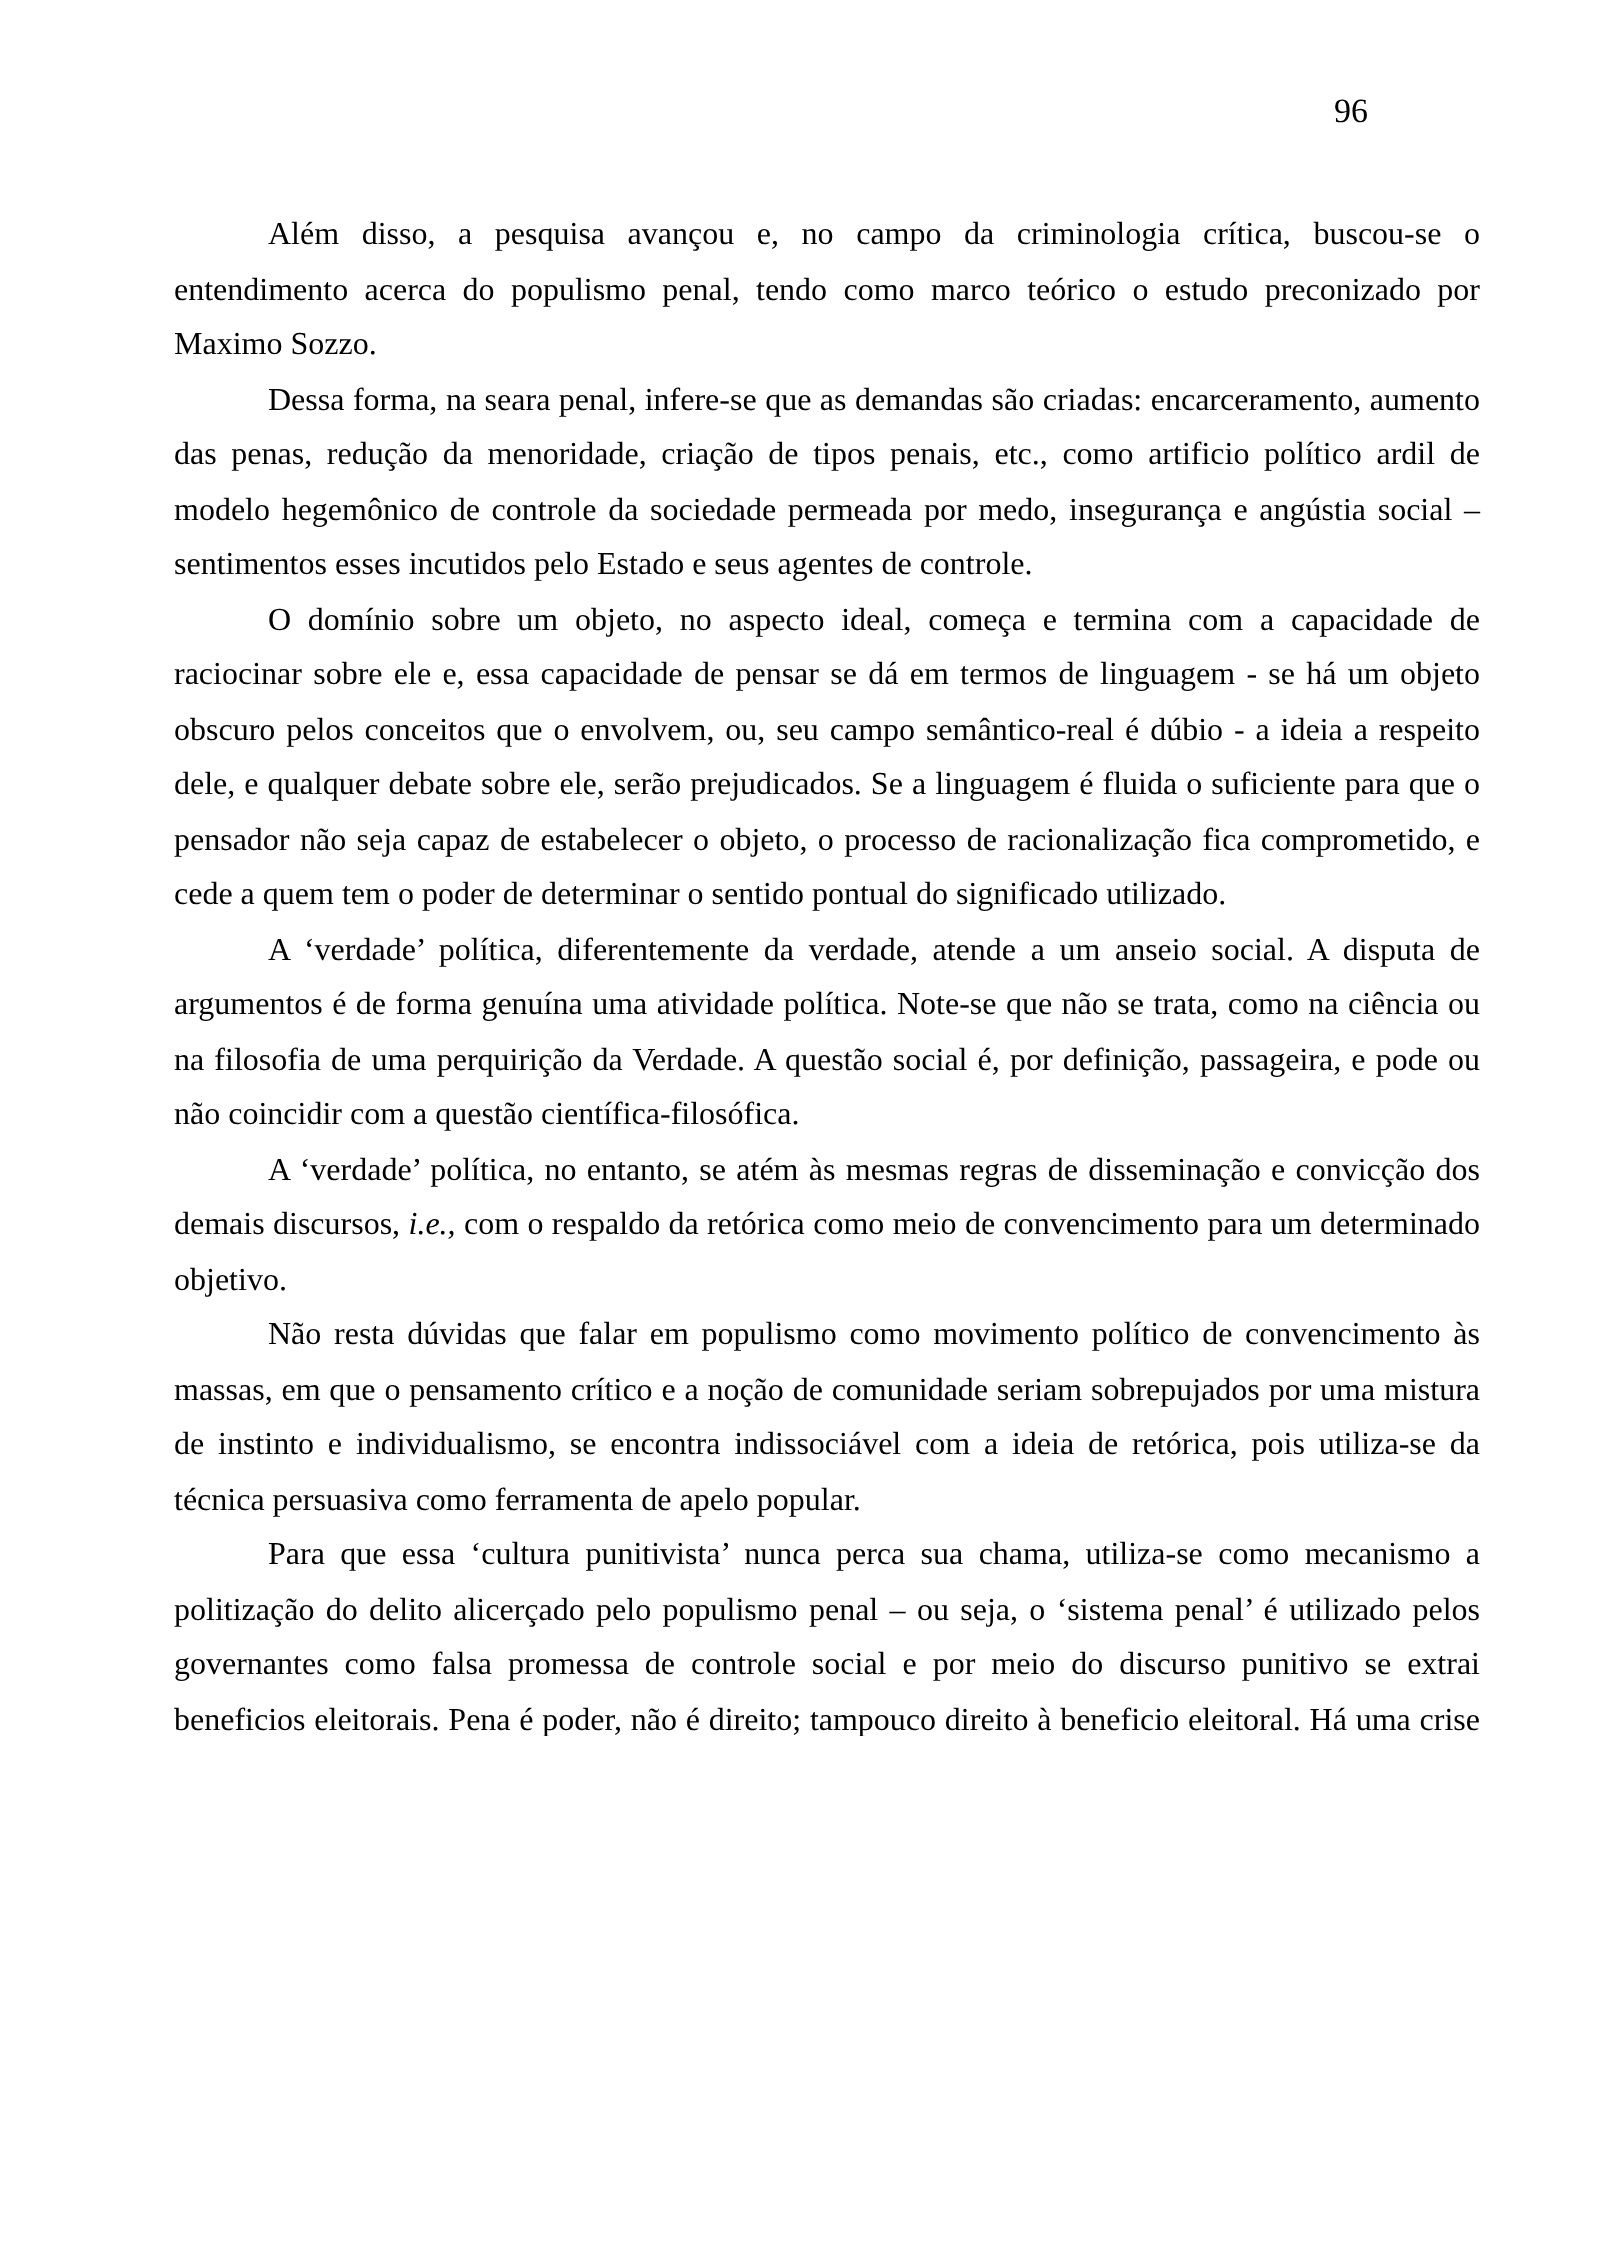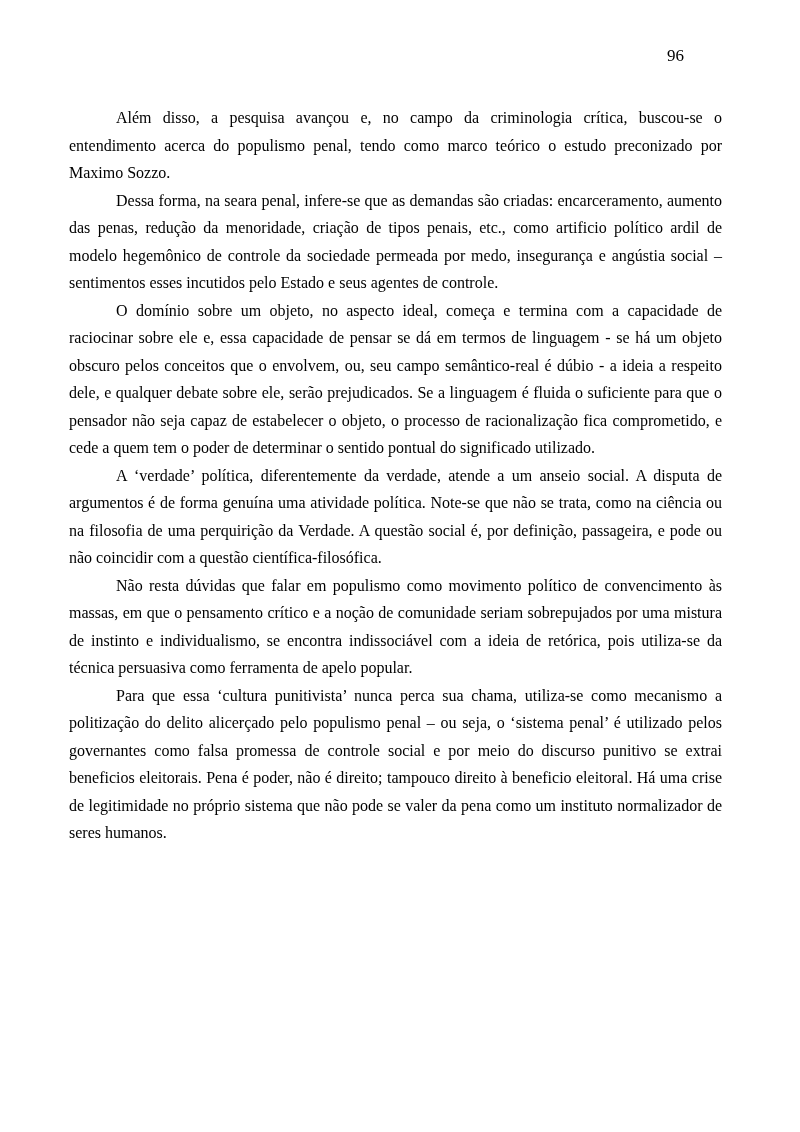--- a/index.html
+++ b/index.html
@@ -18,21 +18,21 @@
   }
   .page-number {
     position: absolute;
     top: 46px;
     right: 116px;
     font-size: 17px;
     line-height: 20px;
   }
   .content {
     position: absolute;
-    left: 69px;
+    left: 87px;
     top: 104px;
     width: 653px;
     font-size: 16px;
     line-height: 27.5px;
     text-align: justify;
   }
   .content p {
     margin: 0;
     padding: 0;
     text-indent: 47px;
@@ -54,20 +54,21 @@
   <div class="content">
 
     <p>Além disso, a pesquisa avançou e, no campo da criminologia crítica, buscou-se o entendimento acerca do populismo penal, tendo como marco teórico o estudo preconizado por Maximo Sozzo.</p>
 
     <p>Dessa forma, na seara penal, infere-se que as demandas são criadas: encarceramento, aumento das penas, redução da menoridade, criação de tipos penais, etc., como artificio político ardil de modelo hegemônico de controle da sociedade permeada por medo, insegurança e angústia social – sentimentos esses incutidos pelo Estado e seus agentes de controle.</p>
 
     <p>O domínio sobre um objeto, no aspecto ideal, começa e termina com a capacidade de raciocinar sobre ele e, essa capacidade de pensar se dá em termos de linguagem - se há um objeto obscuro pelos conceitos que o envolvem, ou, seu campo semântico-real é dúbio - a ideia a respeito dele, e qualquer debate sobre ele, serão prejudicados. Se a linguagem é fluida o suficiente para que o pensador não seja capaz de estabelecer o objeto, o processo de racionalização fica comprometido, e cede a quem tem o poder de determinar o sentido pontual do significado utilizado.</p>
 
     <p>A ‘verdade’ política, diferentemente da verdade, atende a um anseio social. A disputa de argumentos é de forma genuína uma atividade política. Note-se que não se trata, como na ciência ou na filosofia de uma perquirição da Verdade. A questão social é, por definição, passageira, e pode ou não coincidir com a questão científica-filosófica.</p>
 
+    <p><span>A ‘verdade’ política, no entanto, se atém às mesmas regras de disseminação e convicção dos demais discursos, </span><span class="italic">i.e.,</span><span> com o respaldo da retórica como meio de convencimento para um determinado objetivo.</span></p>
 
     <p>Não resta dúvidas que falar em populismo como movimento político de convencimento às massas, em que o pensamento crítico e a noção de comunidade seriam sobrepujados por uma mistura de instinto e individualismo, se encontra indissociável com a ideia de retórica, pois utiliza-se da técnica persuasiva como ferramenta de apelo popular.</p>
 
     <p>Para que essa ‘cultura punitivista’ nunca perca sua chama, utiliza-se como mecanismo a politização do delito alicerçado pelo populismo penal – ou seja, o ‘sistema penal’ é utilizado pelos governantes como falsa promessa de controle social e por meio do discurso punitivo se extrai beneficios eleitorais. Pena é poder, não é direito; tampouco direito à beneficio eleitoral. Há uma crise de legitimidade no próprio sistema que não pode se valer da pena como um instituto normalizador de seres humanos.</p>
 
 
   </div>
 </div>
 
 </body></html>

